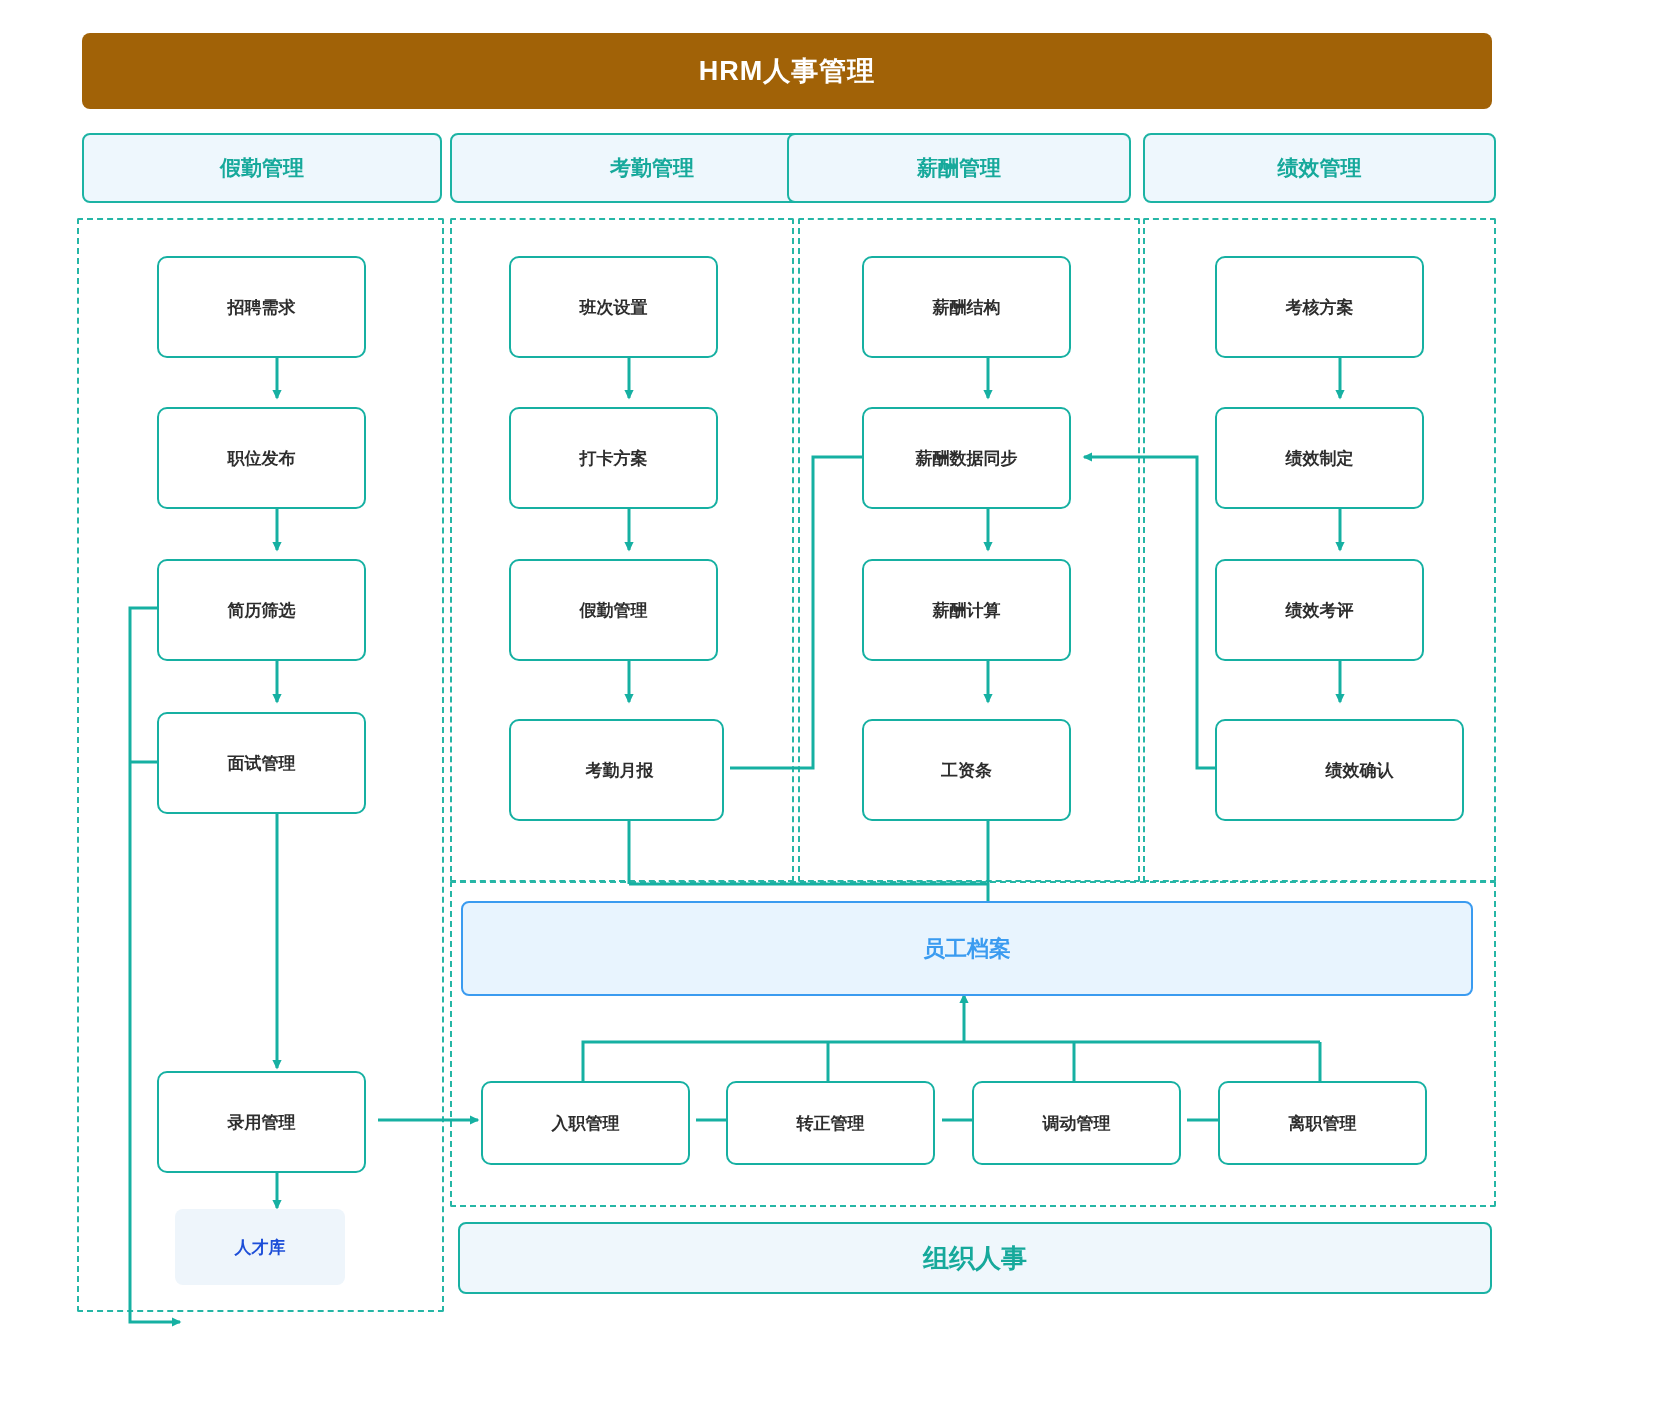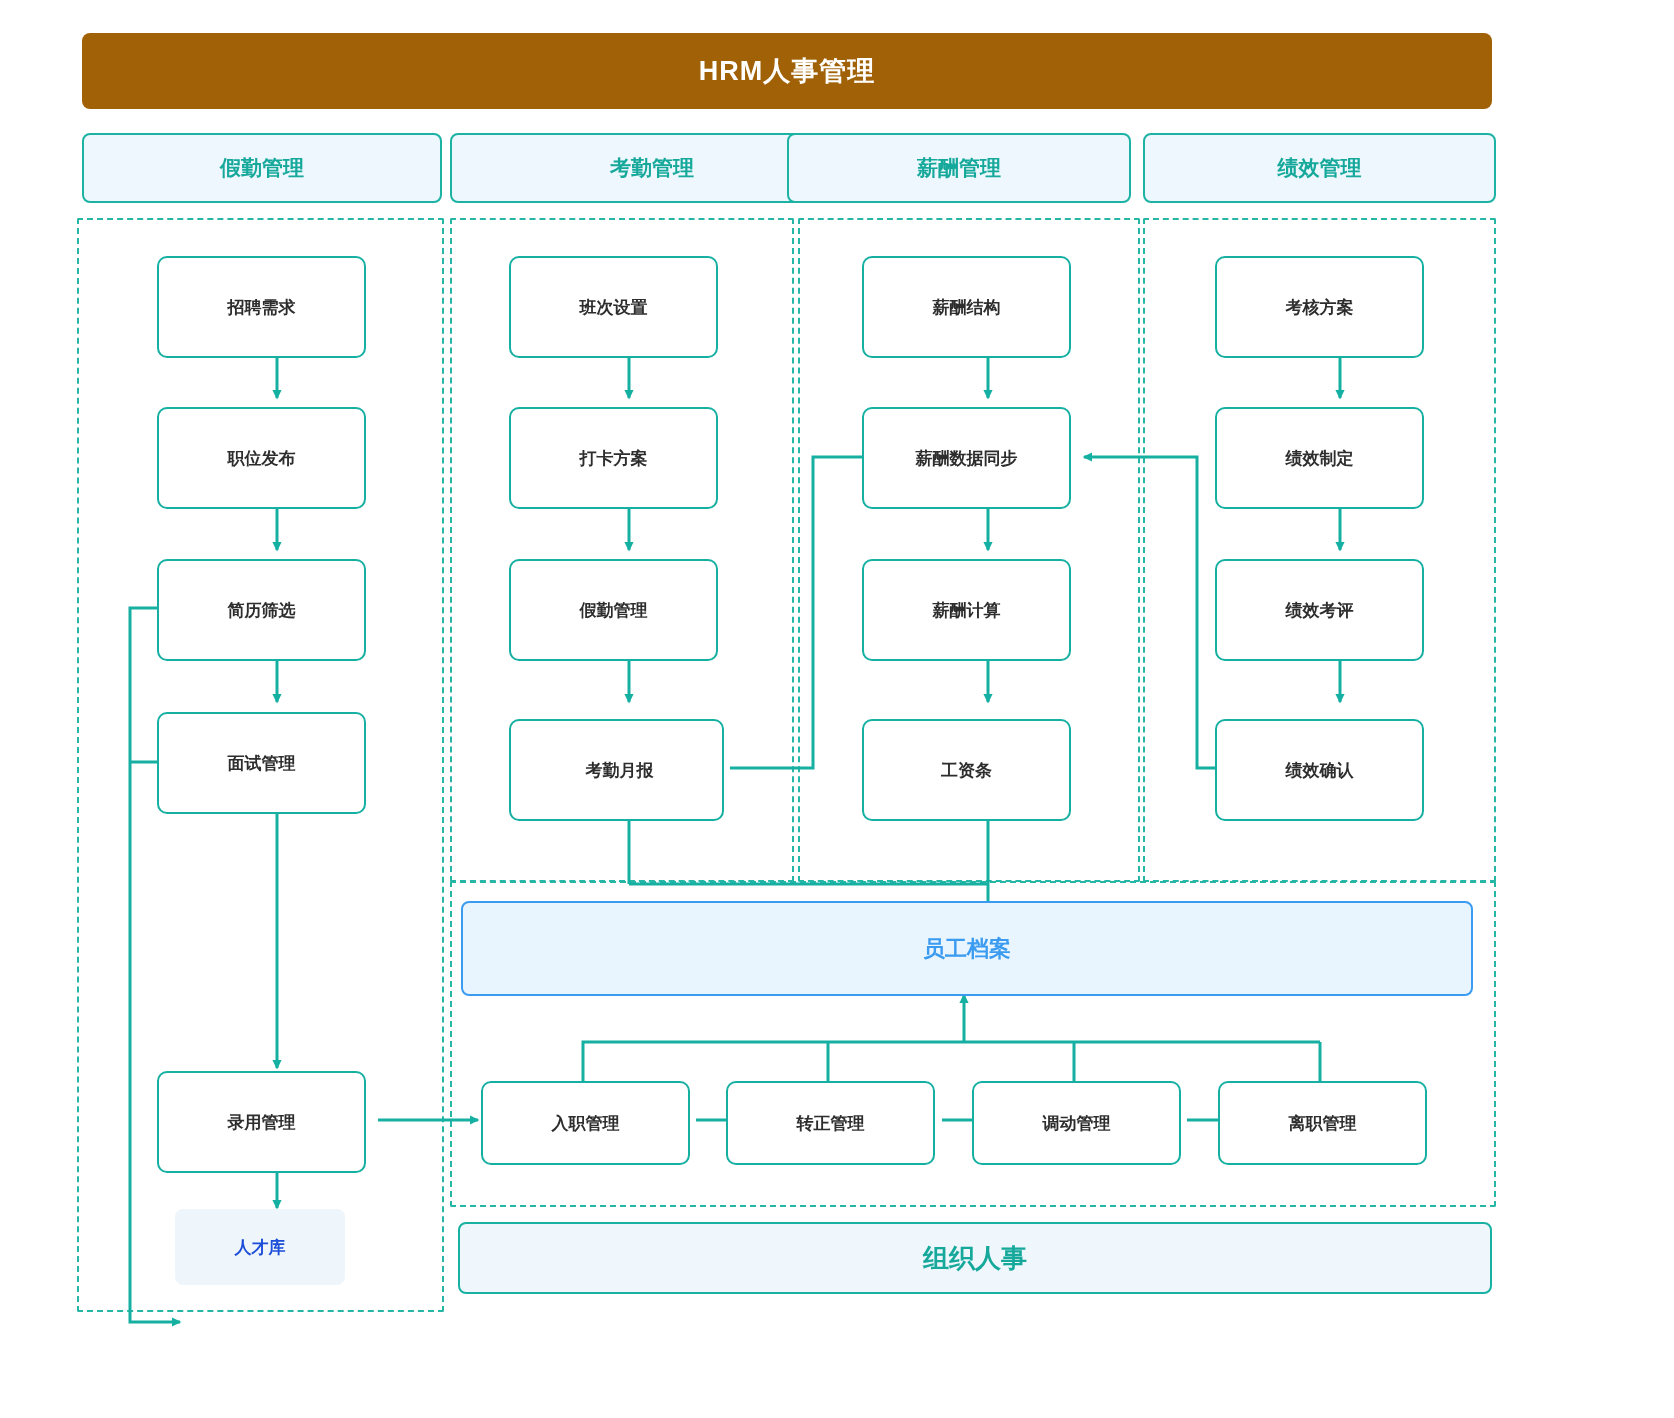--- a/index.html
+++ b/index.html
@@ -255,21 +255,21 @@
 
   <div class="node" style="left:1215px; top:256px; width:205px; height:98px;">
     <span class="txt">考核方案</span>
   </div>
   <div class="node" style="left:1215px; top:407px; width:205px; height:98px;">
     <span class="txt">绩效制定</span>
   </div>
   <div class="node" style="left:1215px; top:559px; width:205px; height:98px;">
     <span class="txt">绩效考评</span>
   </div>
-  <div class="node" style="left:1215px; top:719px; width:205px; height:98px;">
+  <div class="node" style="left:1215px; top:719px; width:205px; height:98px;padding-left:40px;">
     <span class="txt">绩效确认</span>
   </div>
 
   <div class="node primary" style="left:461px; top:901px; width:1008px; height:91px;">
     <span class="txt">员工档案</span>
   </div>
 
   <div class="node" style="left:481px; top:1081px; width:205px; height:80px;">
     <span class="txt">入职管理</span>
   </div>

